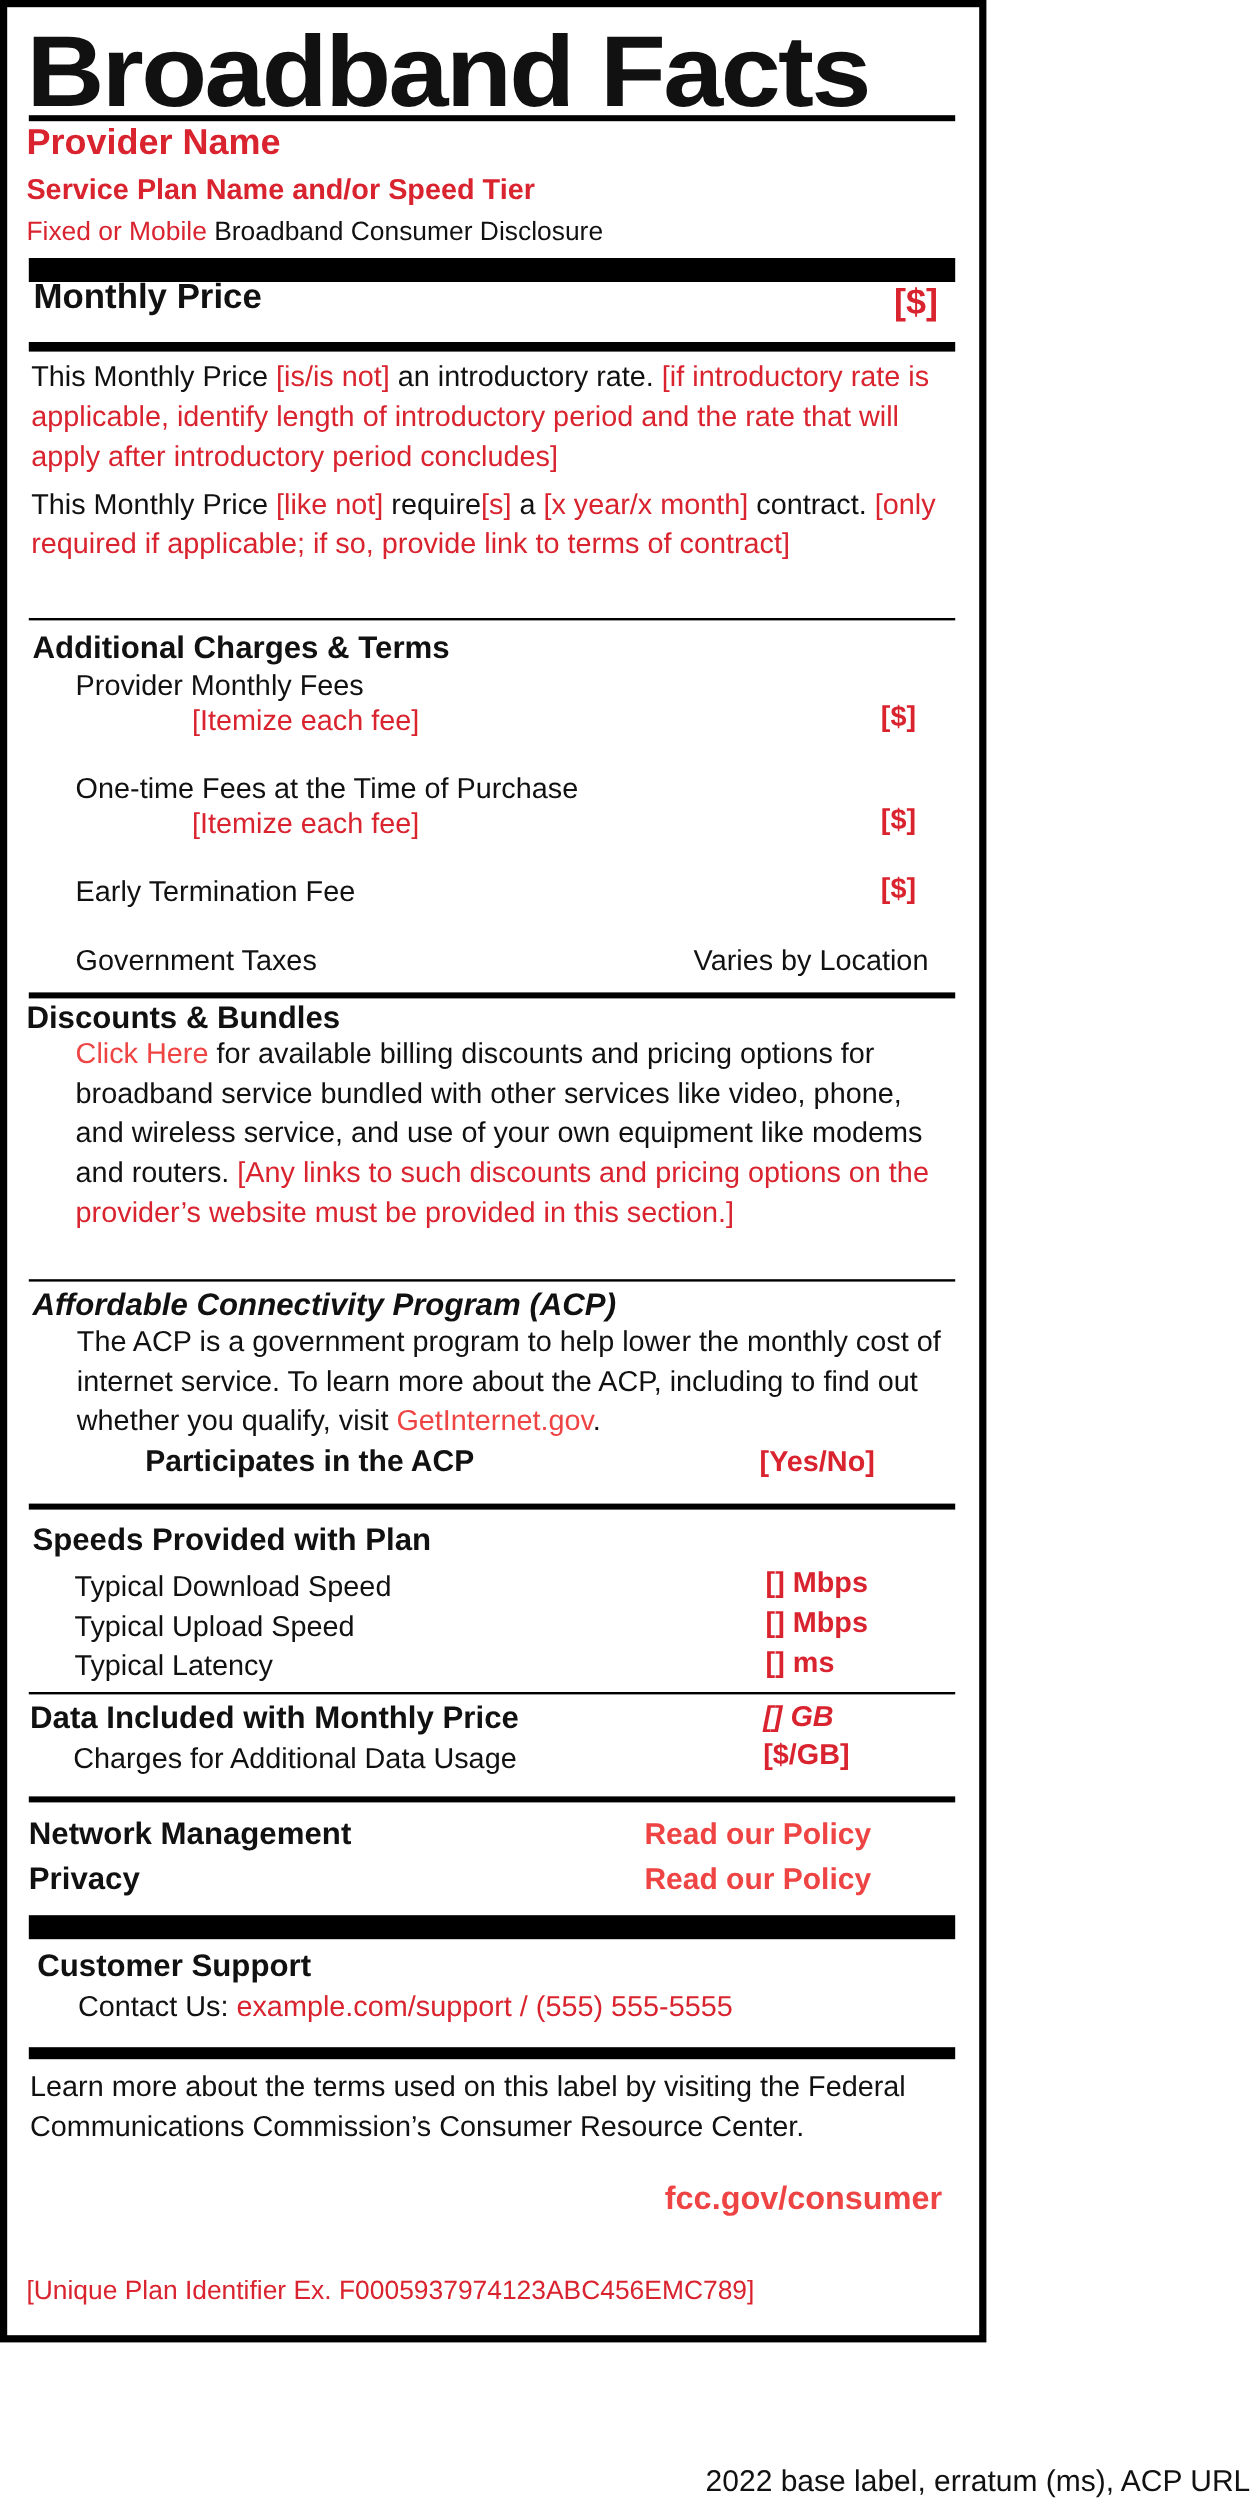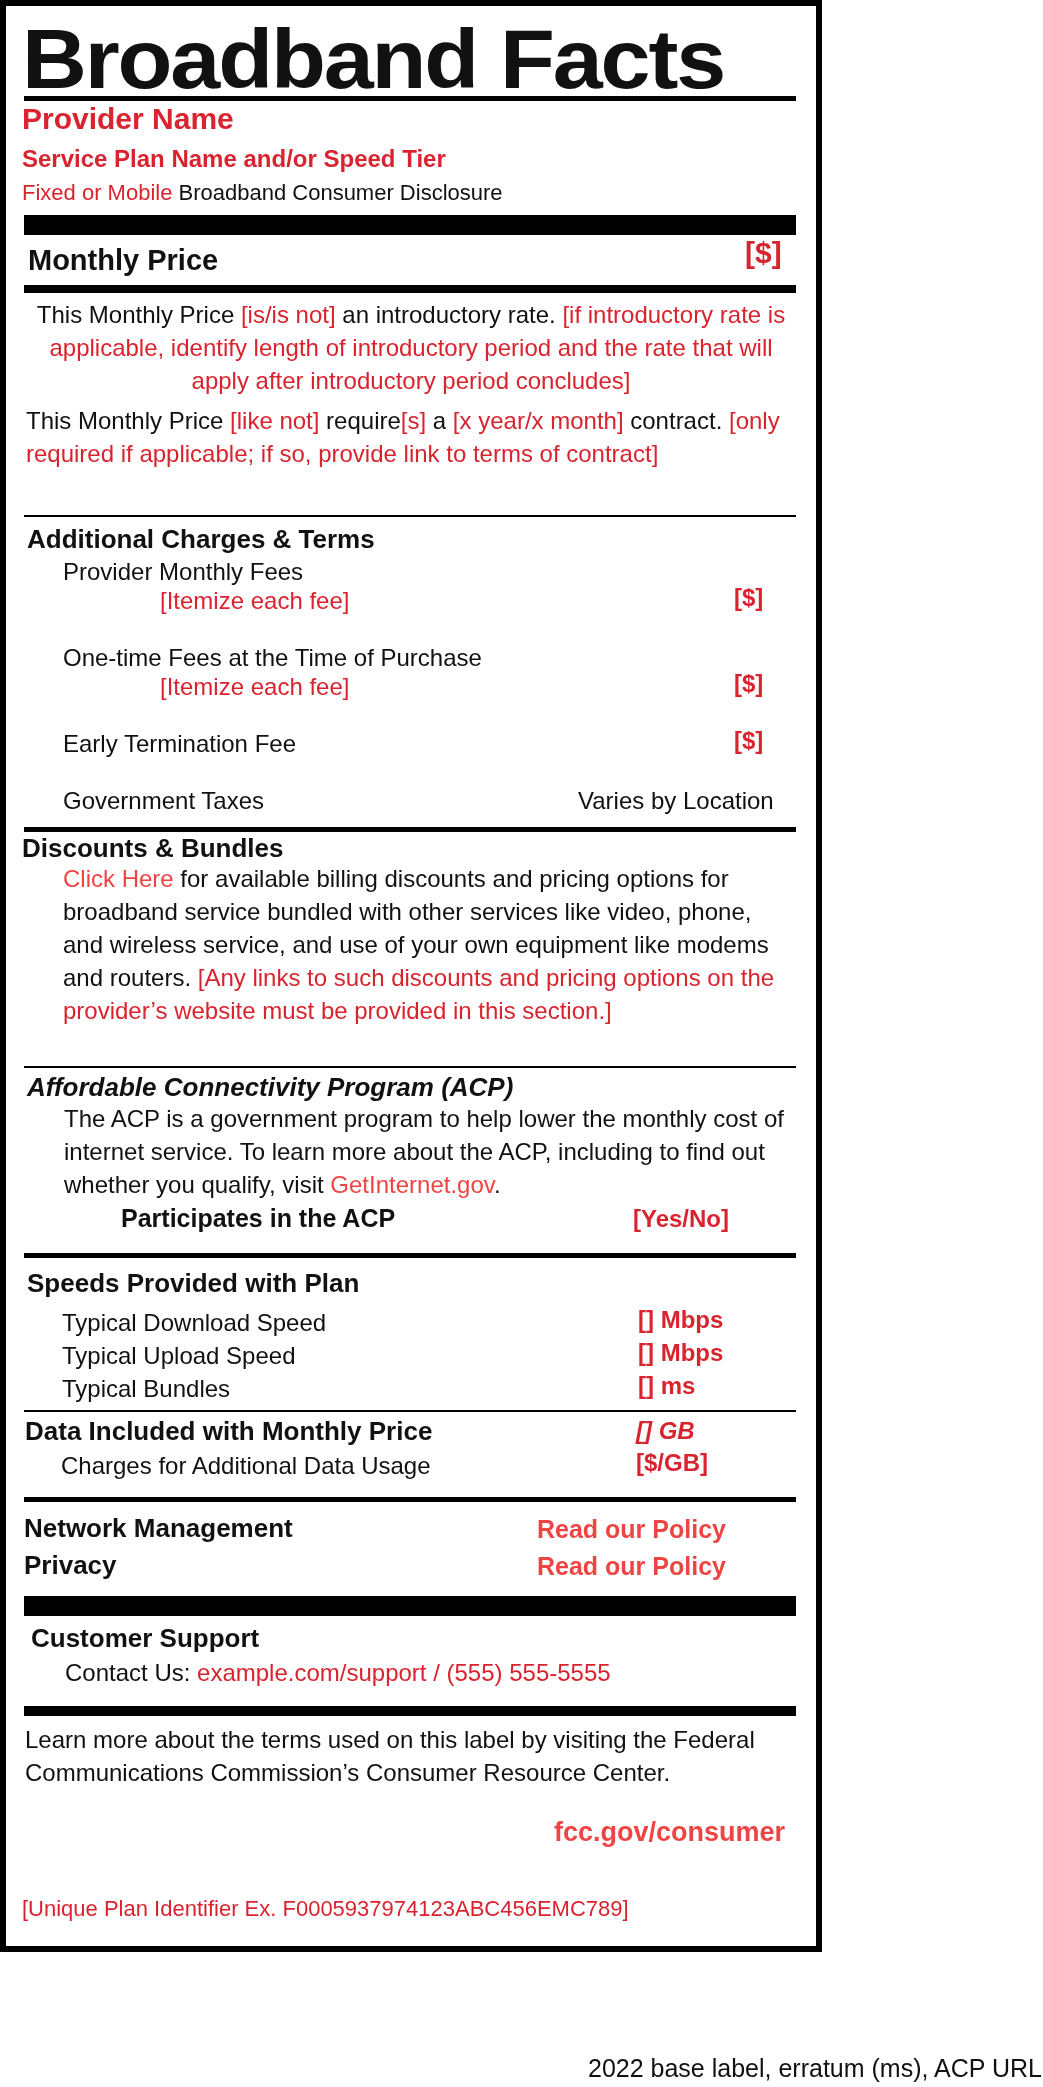--- a/index.html
+++ b/index.html
@@ -31,25 +31,25 @@
 <div class="abs title">Broadband Facts</div>
 <div class="bar" style="top:96px;height:5px;"></div>
 <div class="abs red h-provider">Provider Name</div>
 <div class="abs red h-plan">Service Plan Name and/or Speed Tier</div>
 <div class="abs h-type">
   <span class="red">Fixed or Mobile</span>
   <span>Broadband Consumer Disclosure</span>
 </div>
 <div class="bar" style="top:215px;height:20px;"></div>
 
-<div class="abs sec-head" style="left:28px;top:244px;">Monthly Price</div>
+<div class="abs sec-head" style="left:28px;top:232px;">Monthly Price</div>
 <div class="abs red" style="left:745px;top:236px;font-size:30px;font-weight:bold;">[$]</div>
 <div class="bar" style="top:285px;height:8px;"></div>
 
-<div class="para" style="top:298px;text-align:center;">
+<div class="para" style="top:298px;">
   <span>This Monthly Price </span><span class="red">[is/is not]</span><span> an introductory rate. </span><span class="red">[if introductory rate is applicable, identify length of introductory period and the rate that will apply after introductory period concludes]</span>
 </div>
 <div class="para" style="top:404px;">
   <span>This Monthly Price </span><span class="red">[like not]</span><span> require</span><span class="red">[s]</span><span> a </span><span class="red">[x year/x month]</span><span> contract. </span><span class="red">[only required if applicable; if so, provide link to terms of contract]</span>
 </div>
 <div class="bar" style="top:515px;height:2px;"></div>
 
 <div class="abs sec-head-sm" style="left:27px;top:524px;">Additional Charges &amp; Terms</div>
 <div class="abs body-t" style="left:63px;top:555px;">Provider Monthly Fees</div>
 <div class="abs body-t red" style="left:160px;top:584px;">[Itemize each fee]</div>
@@ -78,21 +78,21 @@
 </div>
 <div class="abs sec-head-sm" style="left:121px;top:1204px;font-size:25px;">Participates in the ACP</div>
 <div class="abs val red" style="left:633px;top:1205px;">[Yes/No]</div>
 <div class="bar" style="top:1253px;height:5px;"></div>
 
 <div class="abs sec-head-sm" style="left:27px;top:1268px;">Speeds Provided with Plan</div>
 <div class="abs body-t" style="left:62px;top:1306px;">Typical Download Speed</div>
 <div class="abs val red" style="left:638px;top:1306px;">[] Mbps</div>
 <div class="abs body-t" style="left:62px;top:1339px;">Typical Upload Speed</div>
 <div class="abs val red" style="left:638px;top:1339px;">[] Mbps</div>
-<div class="abs body-t" style="left:62px;top:1372px;">Typical Bundles</div>
+<div class="abs body-t" style="left:62px;top:1372px;">Typical Latency</div>
 <div class="abs val red" style="left:638px;top:1372px;">[] ms</div>
 <div class="bar" style="top:1410px;height:2px;"></div>
 
 <div class="abs sec-head-sm" style="left:25px;top:1416px;">Data Included with Monthly Price</div>
 <div class="abs val red" style="left:636px;top:1417px;font-style:italic;">[] GB</div>
 <div class="abs body-t" style="left:61px;top:1449px;">Charges for Additional Data Usage</div>
 <div class="abs val red" style="left:636px;top:1449px;">[$/GB]</div>
 <div class="bar" style="top:1497px;height:5px;"></div>
 
 <div class="abs sec-head-sm" style="left:24px;top:1513px;">Network Management</div>

